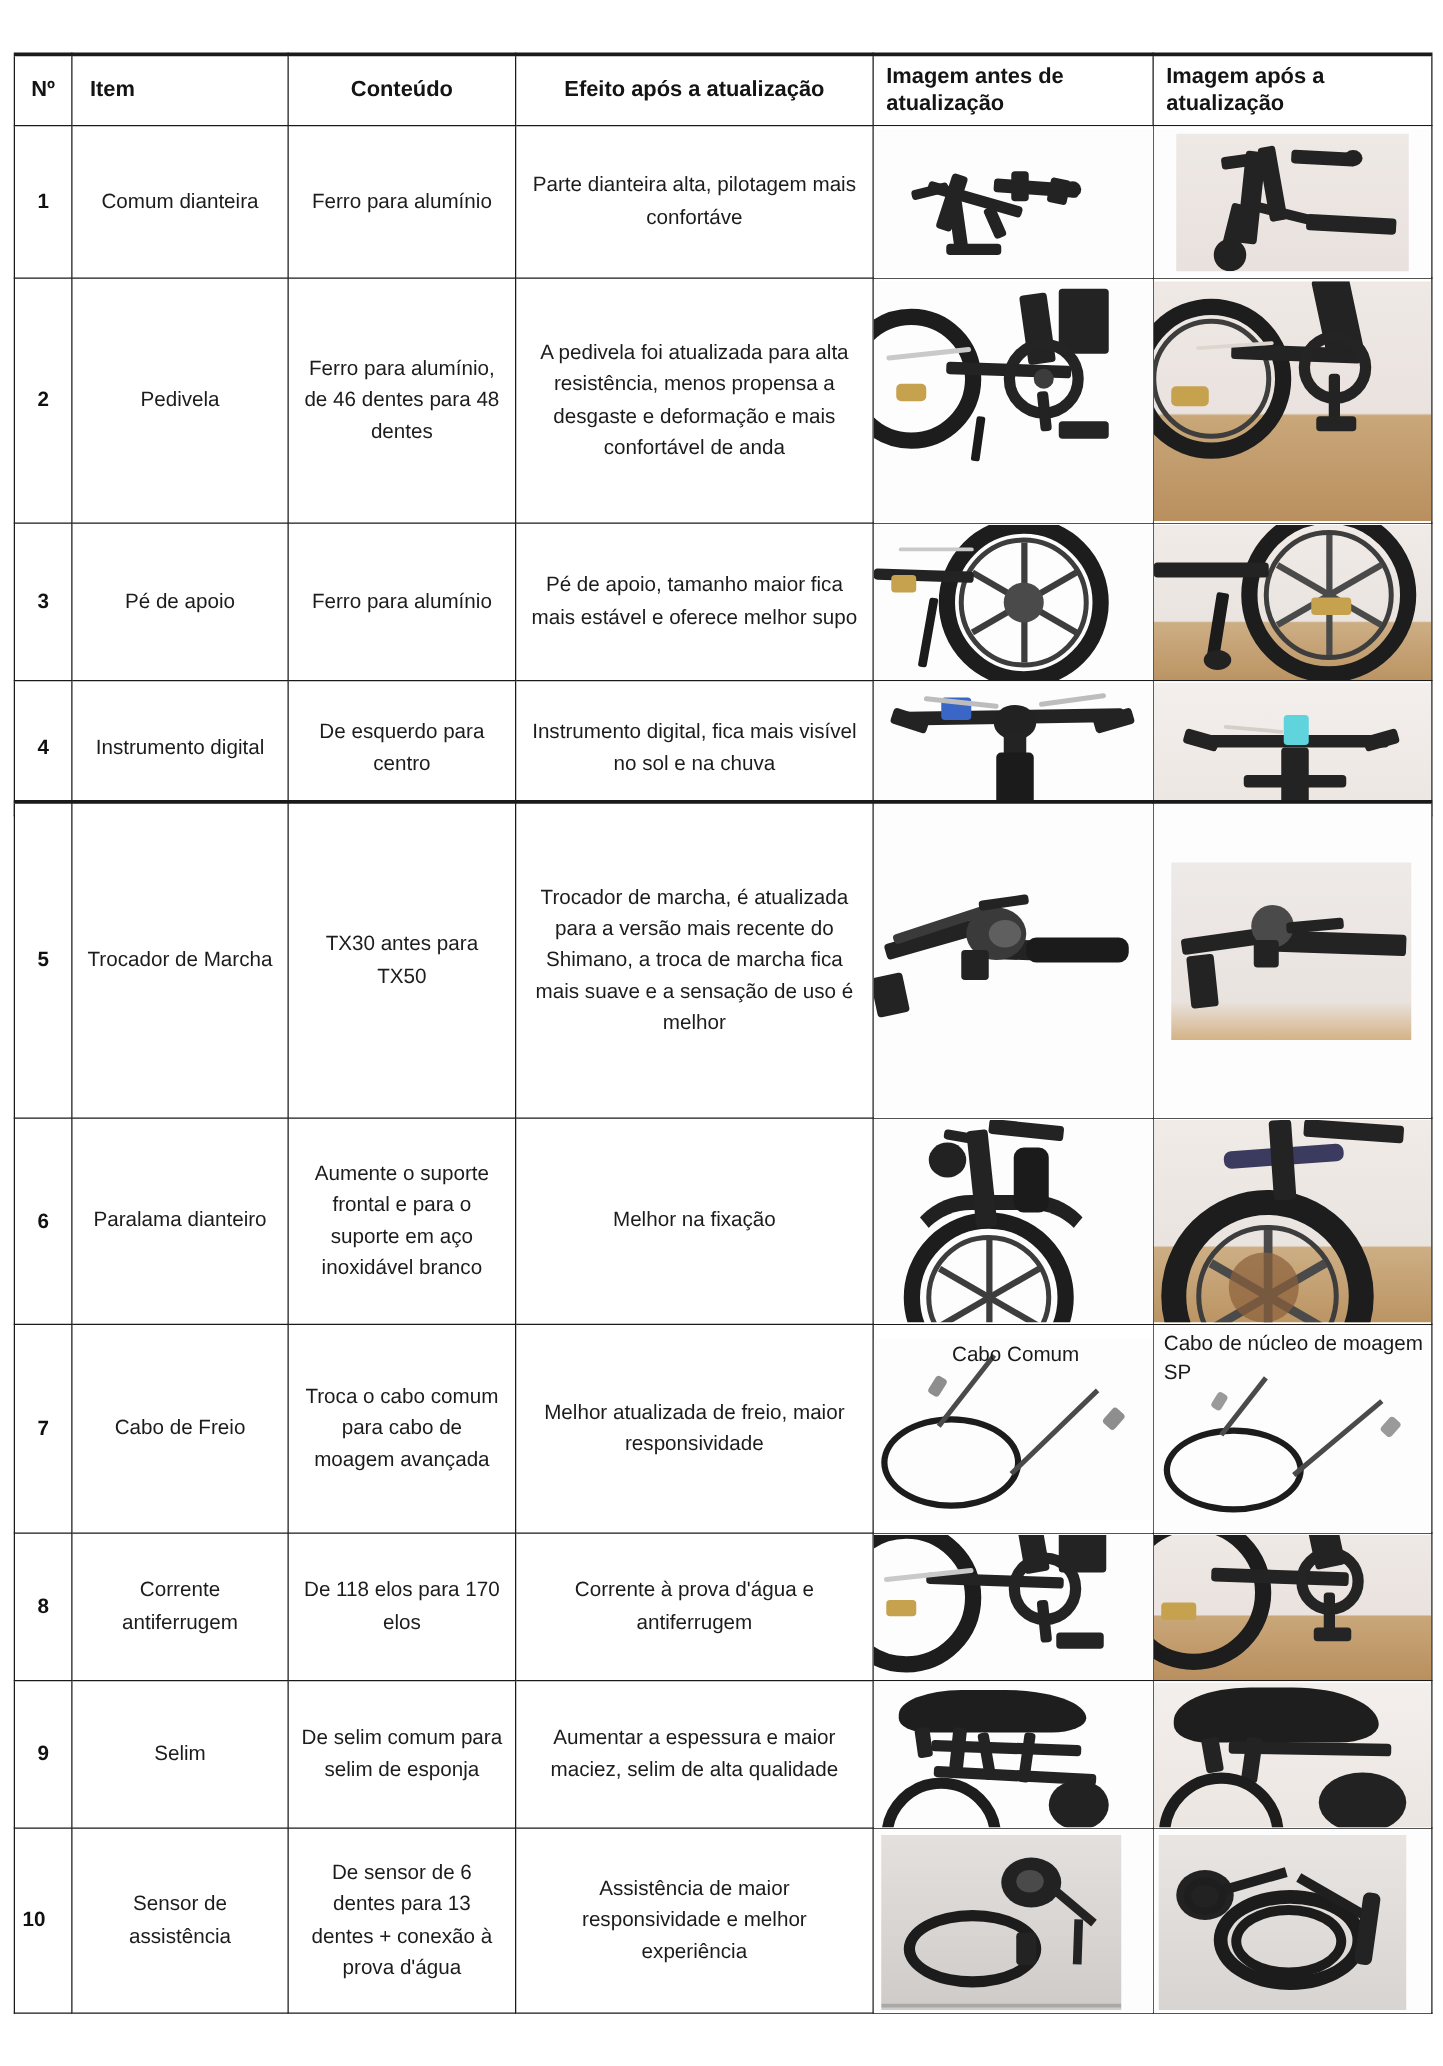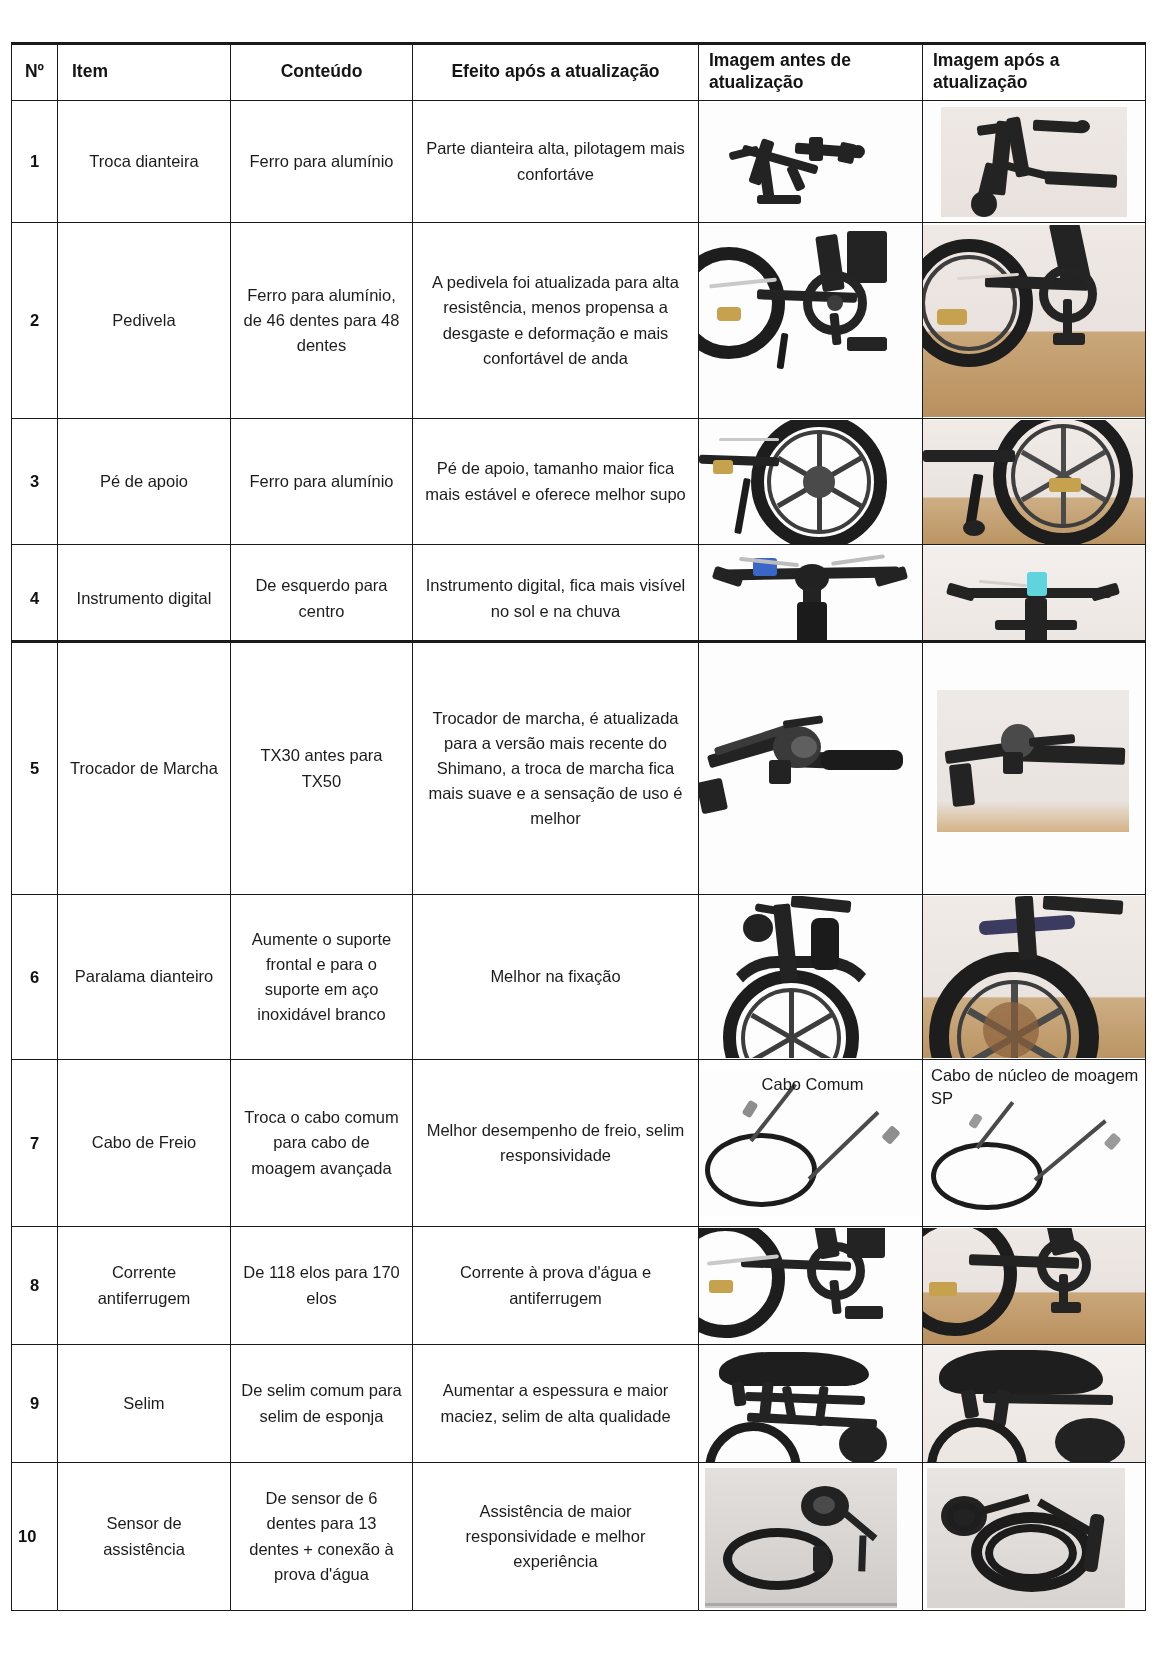--- a/index.html
+++ b/index.html
@@ -178,21 +178,21 @@
       <td class="h-no">Nº</td>
       <td class="h-item">Item</td>
       <td class="h-cont">Conteúdo</td>
       <td class="h-ef">Efeito após a atualização</td>
       <td class="h-img">Imagem antes de atualização</td>
       <td class="h-img">Imagem após a atualização</td>
     </tr>
 
     <tr style="height:122px;">
       <td class="no">1</td>
-      <td class="txt item">Troca dianteira</td>
+      <td class="txt item">Comum dianteira</td>
       <td class="txt">Ferro para alumínio</td>
       <td class="txt ef">Parte dianteira alta, pilotagem mais confortáve</td>
       <td class="img">
         <div class="imgwrap" style="height:118px;">
           <div class="photo bg-white">
             <div class="bar" style="left:42px;top:52px;width:78px;height:9px;transform:rotate(16deg);"></div>
             <div class="bar" style="left:30px;top:46px;width:30px;height:8px;transform:rotate(-14deg);"></div>
             <div class="bar" style="left:56px;top:36px;width:13px;height:46px;transform:rotate(18deg);"></div>
             <div class="bar" style="left:62px;top:56px;width:11px;height:42px;transform:rotate(-8deg);"></div>
             <div class="bar" style="left:58px;top:92px;width:44px;height:9px;"></div>
@@ -420,21 +420,21 @@
             <div class="blob" style="left:60px;top:106px;width:56px;height:56px;background:#8a5f3b;opacity:.7;"></div>
           </div>
         </div>
       </td>
     </tr>
 
     <tr style="height:148px;">
       <td class="no">7</td>
       <td class="txt item">Cabo de Freio</td>
       <td class="txt">Troca o cabo comum para cabo de moagem avançada</td>
-      <td class="txt ef">Melhor desempenho de freio, selim responsividade</td>
+      <td class="txt ef">Melhor atualizada de freio, maior responsividade</td>
       <td class="img">
         <div class="imgwrap" style="height:145px;">
           <div class="photo bg-white">
             <div class="caption" style="position:relative;z-index:3;text-align:center;padding-top:2px;">Cabo Comum</div>
             <div class="ph" style="left:0;top:26px;width:100%;height:118px;">
               <div class="cable" style="left:6px;top:36px;width:112px;height:74px;"></div>
               <div class="wire" style="left:52px;top:42px;width:72px;height:4px;background:#4a4a4a;transform:rotate(-52deg);"></div>
               <div class="wire" style="left:110px;top:80px;width:96px;height:4px;background:#4a4a4a;transform:rotate(-44deg);"></div>
               <div class="bar" style="left:46px;top:4px;width:10px;height:16px;background:#8e8e8e;transform:rotate(32deg);"></div>
               <div class="bar" style="left:186px;top:30px;width:12px;height:16px;background:#8e8e8e;transform:rotate(42deg);"></div>

